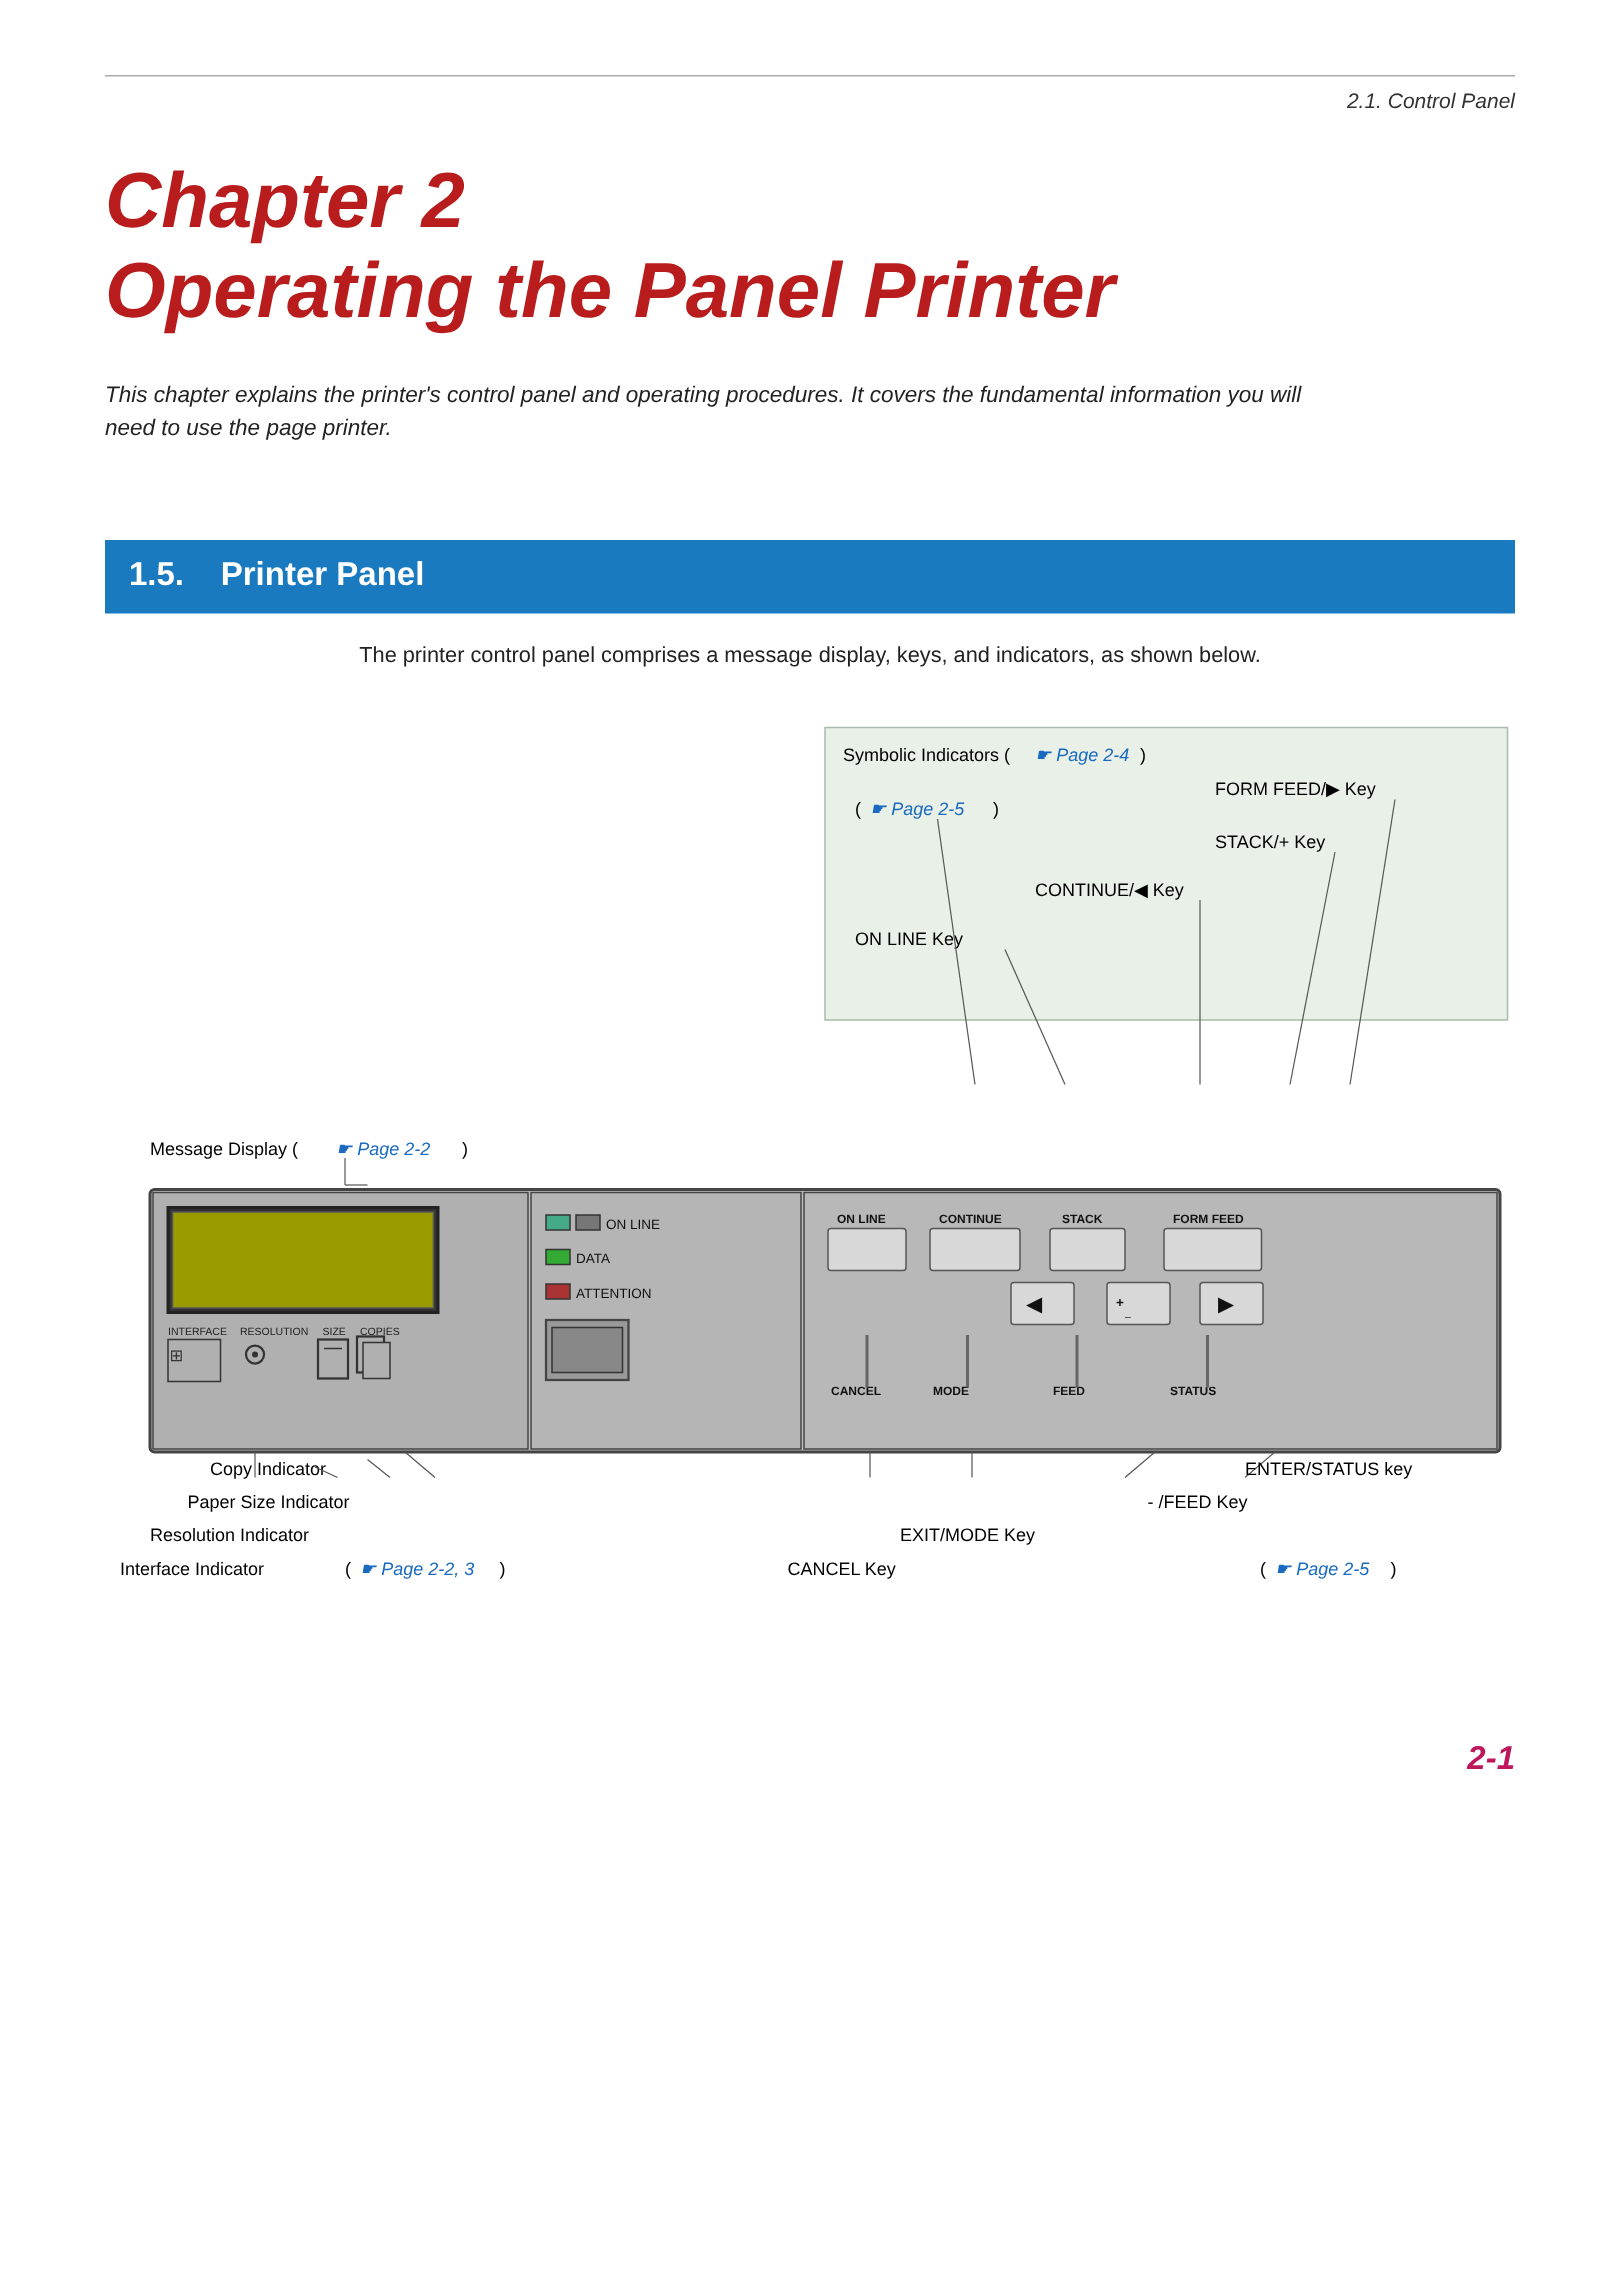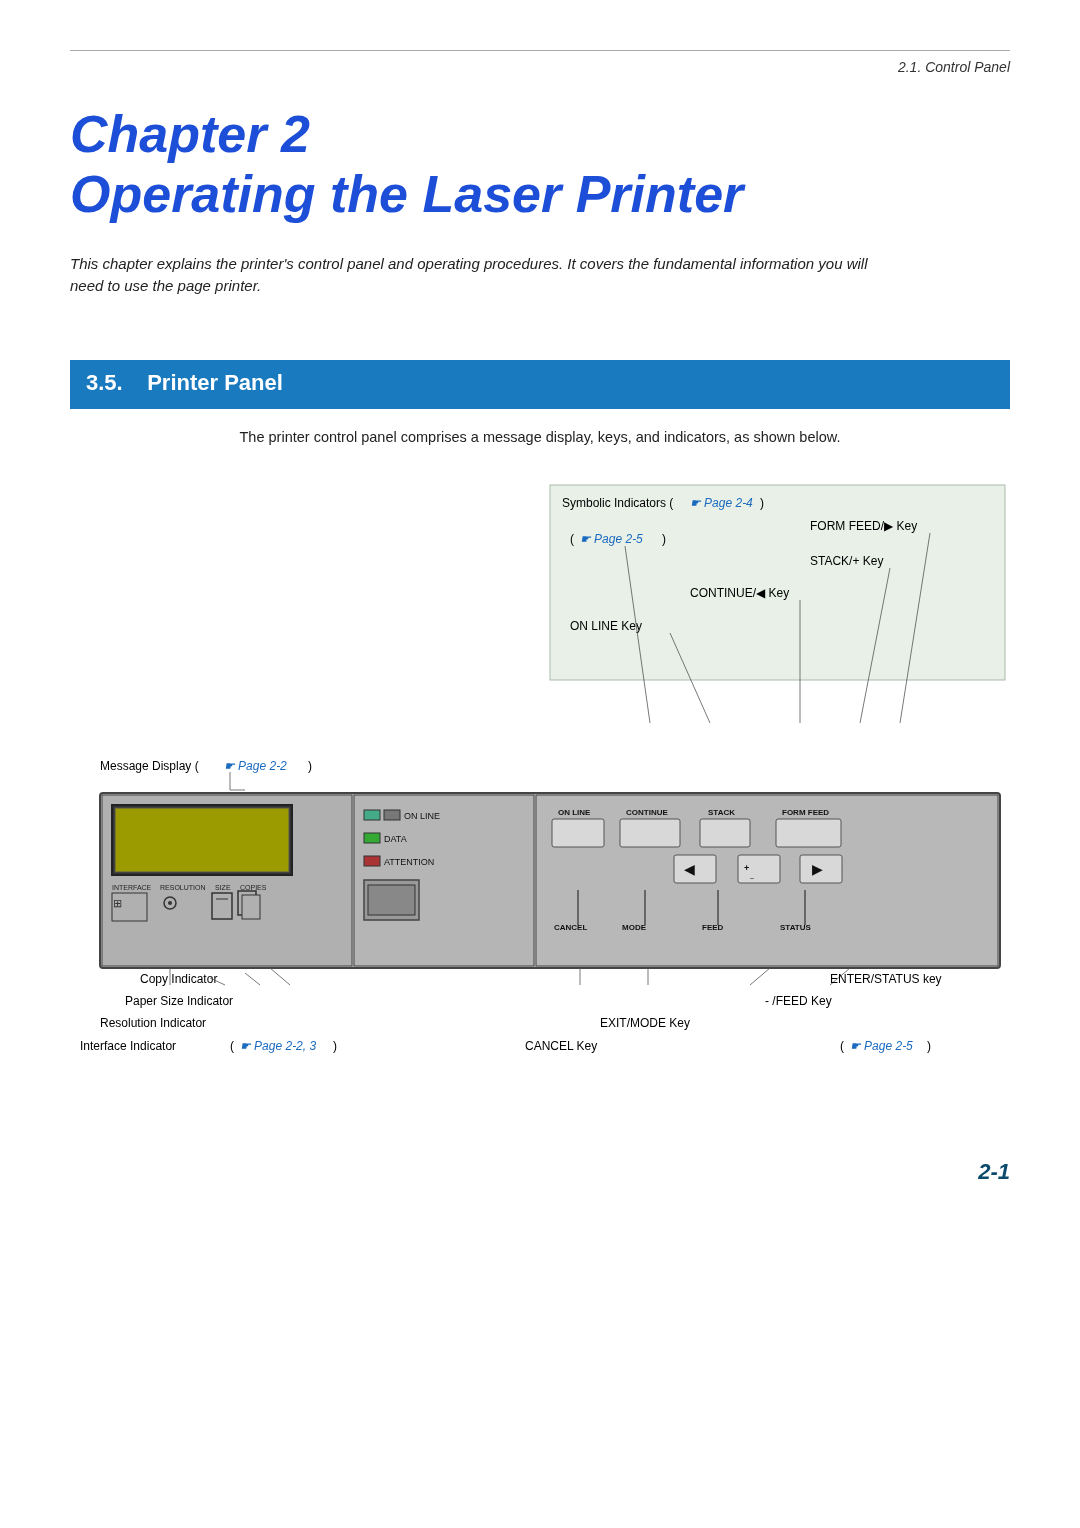--- a/index.html
+++ b/index.html
@@ -30,21 +30,21 @@
       font-size: 14px;
       color: #333;
       margin-bottom: 30px;
     }
 
     
     .chapter-title {
       font-size: 52px;
       font-weight: 900;
       font-style: italic;
-      color: #1d4ed8;
+      color: #b91c1c;
       line-height: 1.15;
       margin-bottom: 28px;
       font-family: Arial, sans-serif;
     }
 
     
     .intro-para {
       font-style: italic;
       font-size: 15px;
       line-height: 1.5;
@@ -84,21 +84,21 @@
       margin-bottom: 20px;
     }
 
     
     .page-number {
       position: absolute;
       bottom: 50px;
       right: 70px;
       font-size: 22px;
       font-style: italic;
-      color: #0c4a6e;
+      color: #be185d;
       font-weight: bold;
     }
 
     .svg-diagram {
       position: absolute;
       top: 0;
       left: 0;
       width: 100%;
       height: 100%;
       pointer-events: none;
@@ -107,28 +107,28 @@
 </head>
 <body>
 
 <div class="page-container">
 
   <hr class="header-rule">
   <div class="header-text">2.1.  Control Panel</div>
 
   <div class="chapter-title">
     <span>Chapter 2</span><br>
-    <span>Operating the Laser Printer</span>
+    <span>Operating the Panel Printer</span>
   </div>
 
   <p class="intro-para">This chapter explains the printer's control panel and operating procedures. It covers the fundamental information you will need to use the page printer.</p>
 
   <div style="margin-bottom:0;">
     <div class="section-heading">
-      <span>3.5.</span>&nbsp;&nbsp;&nbsp;
+      <span>1.5.</span>&nbsp;&nbsp;&nbsp;
       <span>Printer Panel</span>
     </div>
   </div>
   <hr class="section-rule">
 
   <p class="section-desc">The printer control panel comprises a message display, keys, and indicators, as shown below.</p>
 
   <div class="diagram-area">
 
     <svg class="svg-diagram" viewBox="0 0 940 660" xmlns="http://www.w3.org/2000/svg">

